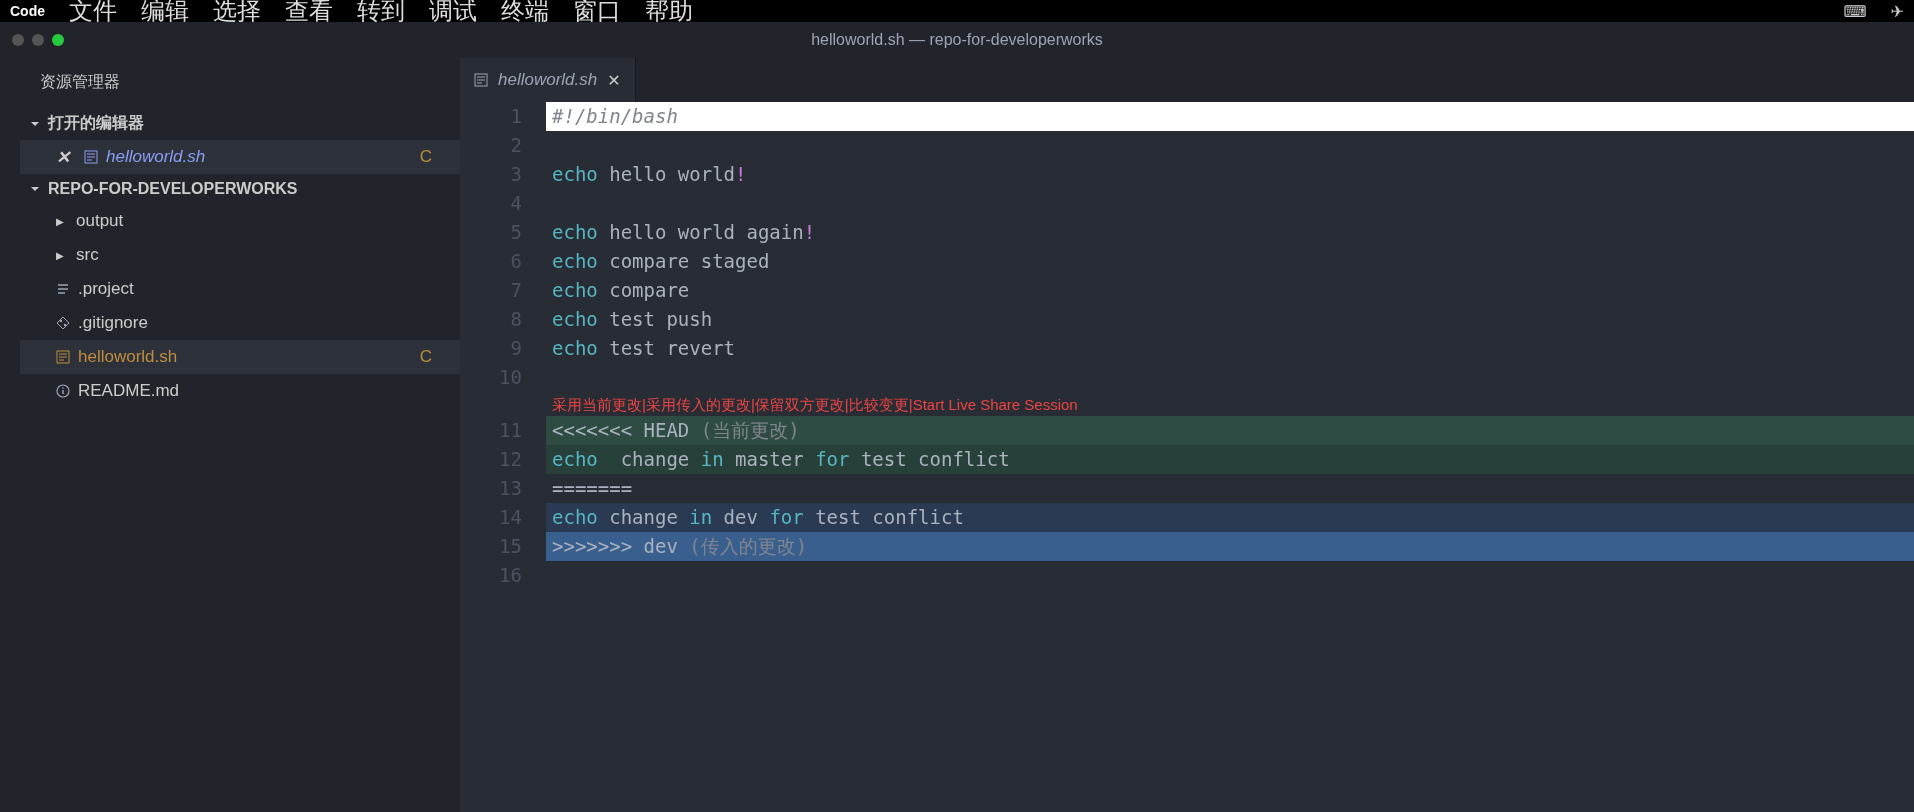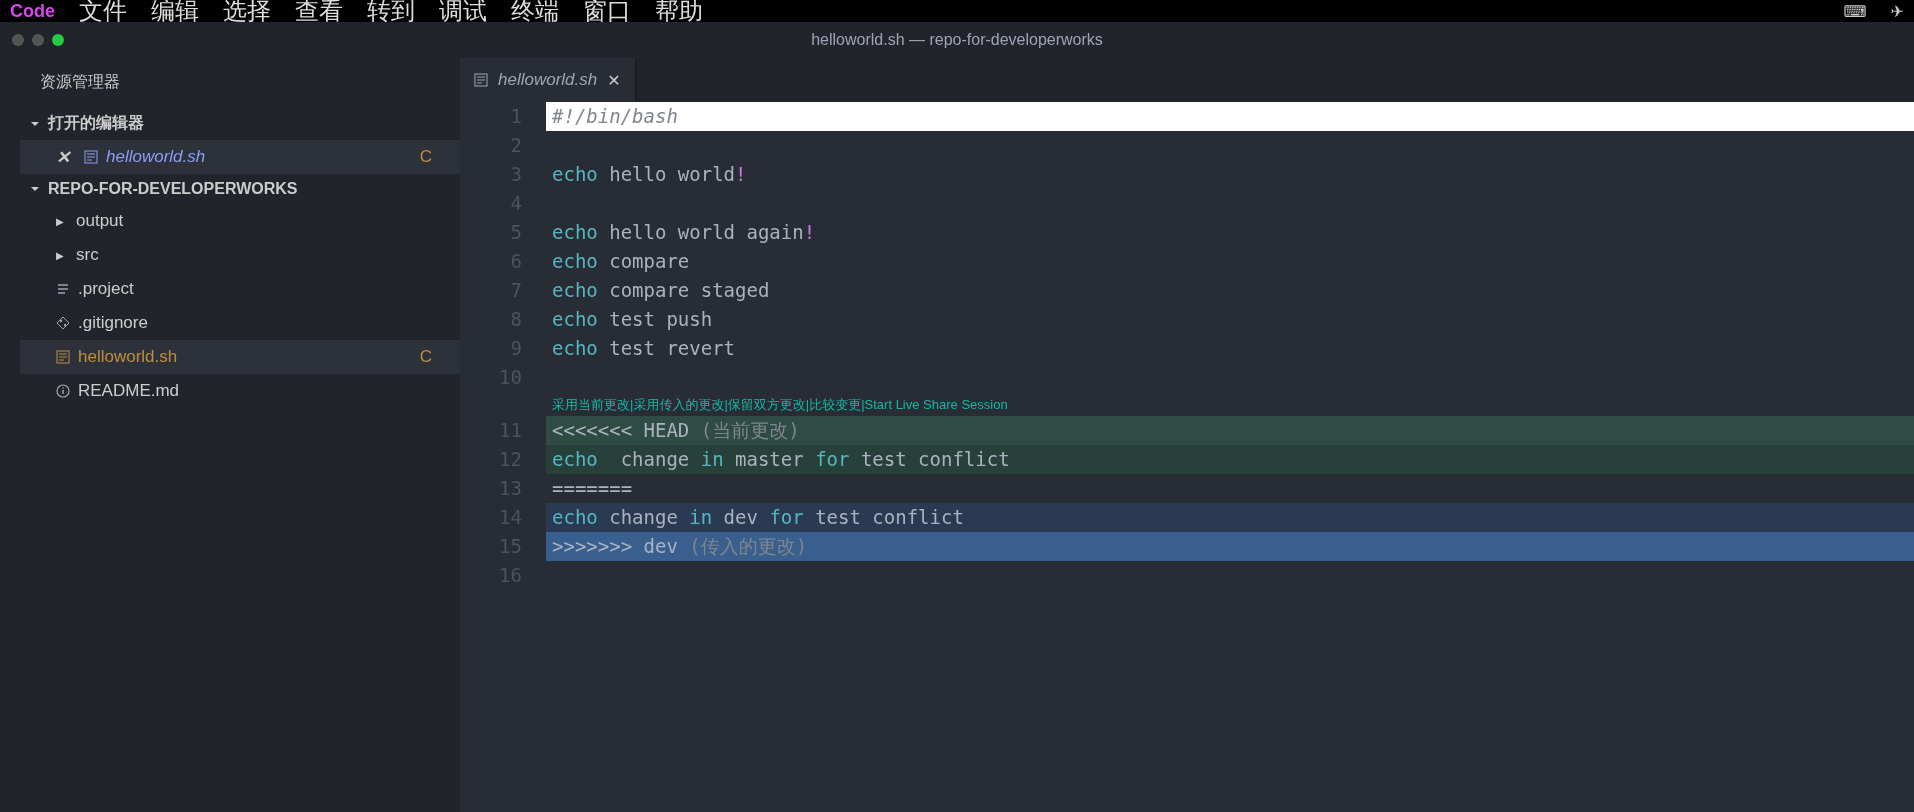--- a/index.html
+++ b/index.html
@@ -13,21 +13,21 @@
   overflow: hidden;
 }
 .menubar {
   height: 22px;
   background: #000;
   display: flex;
   align-items: center;
   padding: 0 10px;
   gap: 24px;
 }
-.menubar .brand { font-weight: bold; color: #d946ef; font-size: 18px; }
+.menubar .brand { font-weight: bold; color: #ffffff; font-size: 14px; }
 .menubar .mitem { color: #ddd; font-size: 24px; cursor: pointer; }
 .menubar .spacer { flex: 1; }
 .menubar .sysicon { color: #ccc; font-size: 16px; }
 
 .titlebar {
   height: 36px;
   background: #21252b;
   display: flex;
   align-items: center;
   padding: 0 12px;
@@ -114,22 +114,22 @@
   color: #4b5261;
   padding-right: 24px;
   user-select: none;
 }
 .gutter div { height: 29px; }
 .codelines { flex: 1; }
 .codelines .line { height: 29px; white-space: pre; padding-left: 6px; }
 .line.current { background: #ffffff; }
 .codelens {
   height: 24px;
-  font-size: 13px;
-  color: #14b8a6;
+  font-size: 15px;
+  color: #ef4444;
   padding-left: 6px;
   display: flex;
   align-items: center;
   font-family: -apple-system, sans-serif;
 }
 .codelens span { cursor: pointer; }
 .line.conflict-head { background: #2f4c44; }
 .line.conflict-ours { background: #28403a; }
 .line.conflict-sep { background: transparent; }
 .line.conflict-theirs { background: #2a3a53; }
@@ -297,22 +297,22 @@
           <div>14</div>
           <div>15</div>
           <div>16</div>
         </div>
       <div class="codelines" id="codelines">
           <div class="line current"><span class="tok-comment">#!/bin/bash</span></div>
           <div class="line"></div>
           <div class="line"><span class="tok-kw">echo</span><span class="tok-str"> hello world</span><span class="tok-punc">!</span></div>
           <div class="line"></div>
           <div class="line"><span class="tok-kw">echo</span><span class="tok-str"> hello world again</span><span class="tok-punc">!</span></div>
+          <div class="line"><span class="tok-kw">echo</span><span class="tok-str"> compare staged</span></div>
           <div class="line"><span class="tok-kw">echo</span><span class="tok-str"> compare</span></div>
-          <div class="line"><span class="tok-kw">echo</span><span class="tok-str"> compare staged</span></div>
           <div class="line"><span class="tok-kw">echo</span><span class="tok-str"> test push</span></div>
           <div class="line"><span class="tok-kw">echo</span><span class="tok-str"> test revert</span></div>
           <div class="line"></div>
           <div class="codelens">
             <span>采用当前更改</span>
             <span> | </span>
             <span>采用传入的更改</span>
             <span> | </span>
             <span>保留双方更改</span>
             <span> | </span>

